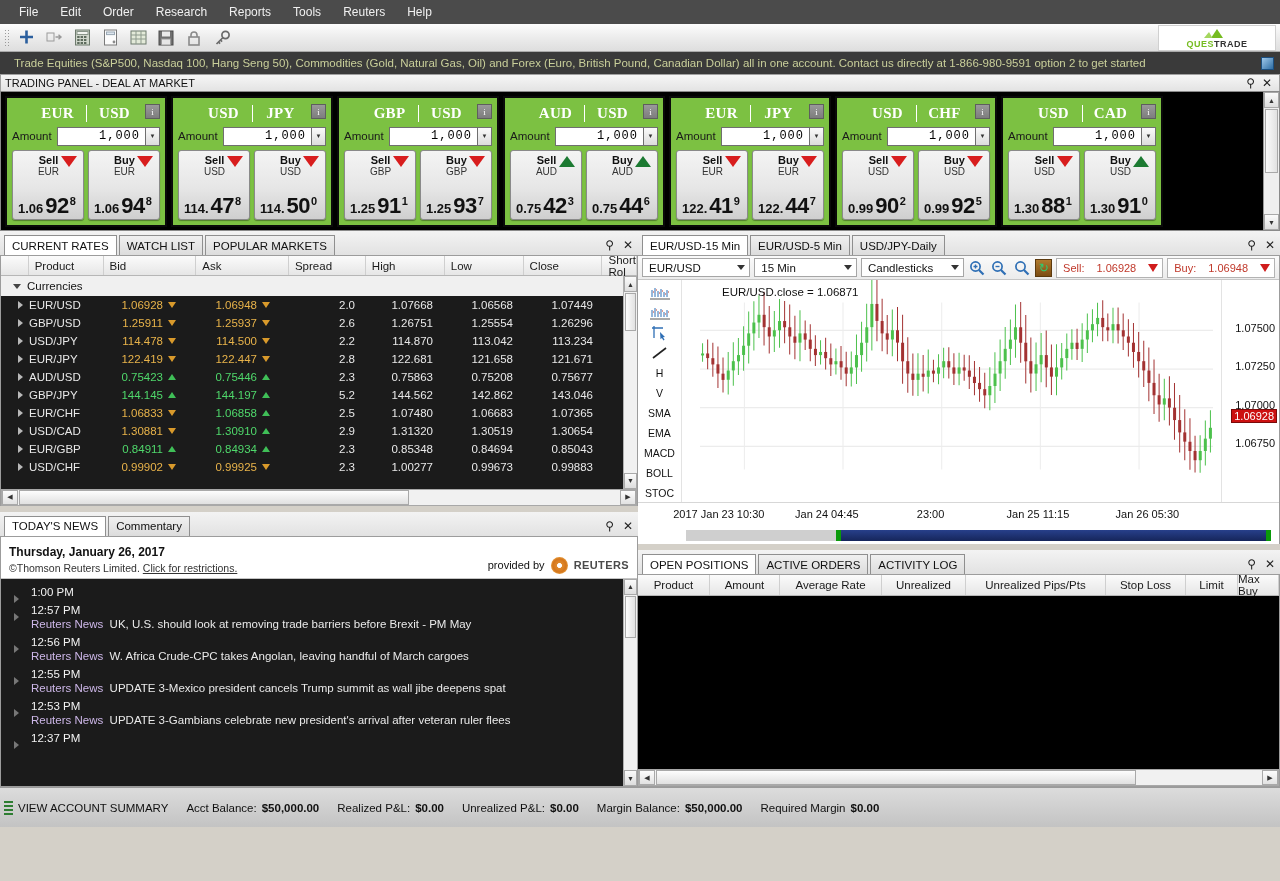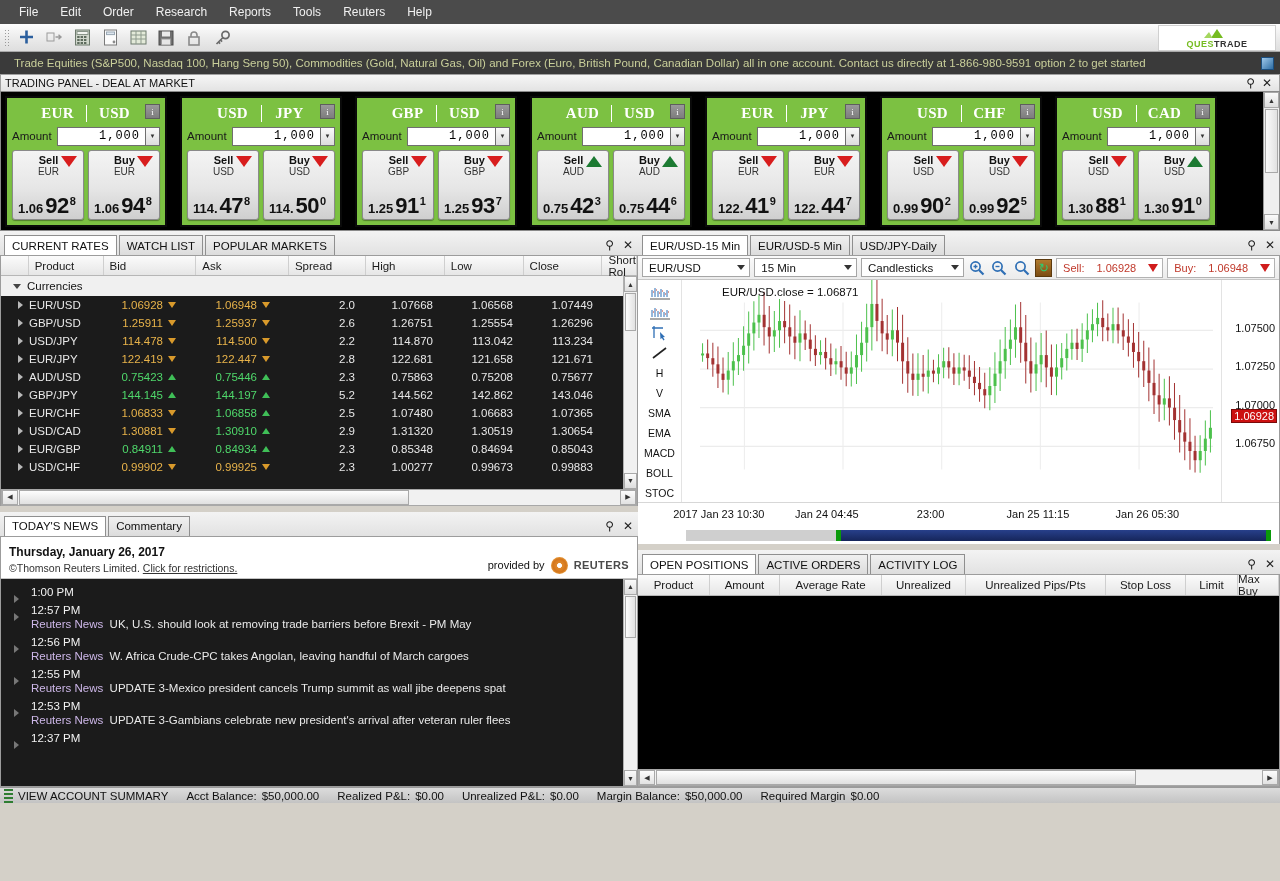--- a/index.html
+++ b/index.html
@@ -62,21 +62,21 @@
   }
   .panel-title .pt-actions { margin-left: auto; display: flex; gap: 7px; padding-right:3px; }
   .pin, .xbtn { font-size: 12px; line-height: 1; color: #222; cursor: default; }
 
   
   .tradepanel-wrap { padding: 0; background: #d4d0c8; }
   .tradepanel {
     height: 140px; background: #000; border: 1px solid #8a8a8a;
     display: flex; position: relative; overflow: hidden;
   }
-  .tiles { display: flex; padding: 4px 0 0 4px; gap: 13px; overflow: hidden; }
+  .tiles { display: flex; padding: 4px 0 0 4px; gap: 4px; overflow: hidden; }
   .tile {
     width: 162px; height: 131px; background: #7cc142;
     border: 2px solid #0a0a0a; padding: 3px 5px 5px 5px;
     display: flex; flex-direction: column;
   }
   .tile-head { display: flex; align-items: center; justify-content: center;
     height: 24px; position: relative; }
   .tile-head .cur {
     color: #ffffff; font-weight: bold; font-size: 15px;
     font-family: "Liberation Serif", serif; letter-spacing: .3px;
@@ -273,27 +273,27 @@
   
   .pos-panel { flex: 1; display: flex; flex-direction: column; background: #000;
      border-right: 1px solid #9c9c9c; border-bottom: 1px solid #9c9c9c; }
   .pos-head { height: 21px; background: linear-gradient(#fbfbfb,#e6e6e6);
      border-bottom: 1px solid #b6b6b6; display: flex; font-size: 11.5px; color: #1a1a1a; }
   .pos-head div { display: flex; align-items: center; justify-content: center;
      border-right: 1px solid #cfcfcf; }
   .pos-body { flex: 1; background: #000; }
 
   
-  .statusbar { height: 16px; background: linear-gradient(#dcdcdc,#c3c3c3);
+  .statusbar { height: 40px; background: linear-gradient(#dcdcdc,#c3c3c3);
      border-top: 1px solid #9a9a9a; display: flex; align-items: center;
      font-size: 11.5px; color: #111; padding-left: 4px; }
   .statusbar .sb-grip { width: 9px; height: 14px; margin-right: 5px;
      background: repeating-linear-gradient(#2e7d32 0 2px, transparent 2px 4px); }
   .statusbar .lbl { margin-right: 5px; }
-  .statusbar .val { font-weight: normal; margin-right: 18px; }
+  .statusbar .val { font-weight: bold; margin-right: 18px; }
   .statusbar .vas { margin-right: 18px; }
 </style>
 </head>
 <body>
 
 <div class="menubar">
   <div class="mi">File</div>
   <div class="mi">Edit</div>
   <div class="mi">Order</div>
   <div class="mi">Research</div>

